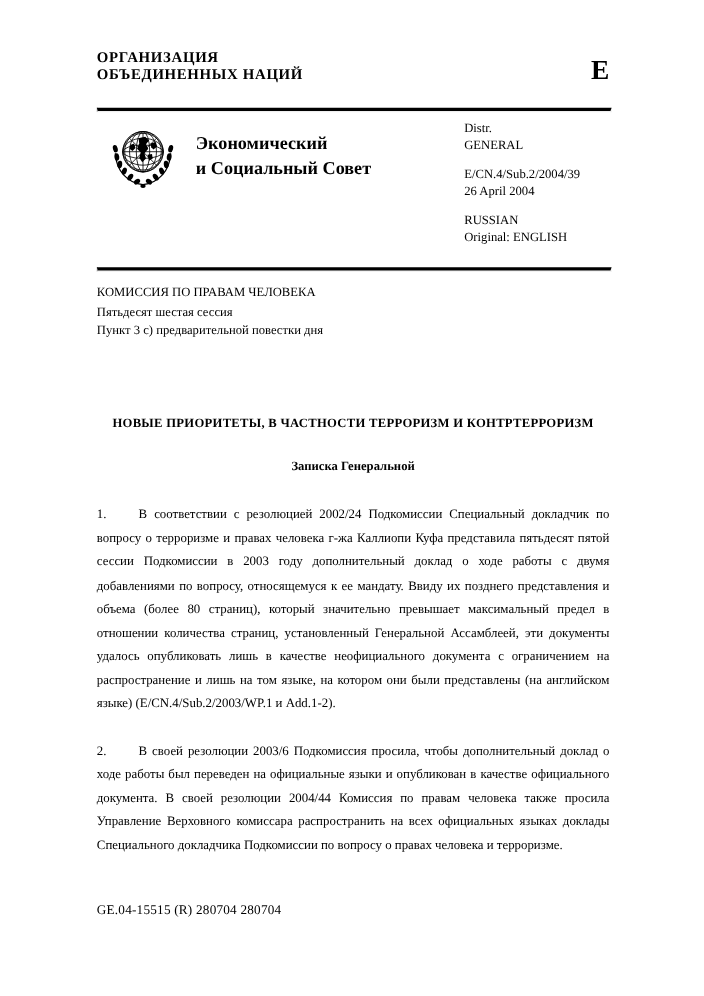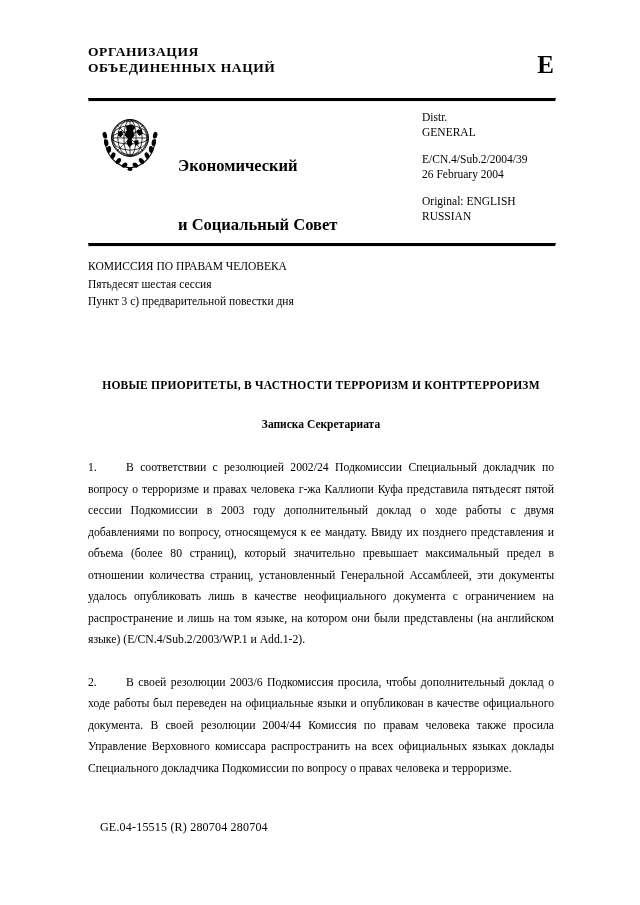--- a/index.html
+++ b/index.html
@@ -75,21 +75,21 @@
     position: absolute;
     left: 178px;
     top: 118px;
     width: 230px;
     font-family: "Liberation Serif", "DejaVu Serif", serif;
     font-weight: bold;
     font-size: 16.5px;
     line-height: 23px;
   }
   .ecosoc-title .l1,
-  .ecosoc-title .l2 { display: block; margin-top: 36px; }
+  .ecosoc-title .l2 { display: block; }
 
   
   .distr {
     position: absolute;
     left: 422px;
     top: 110px;
     width: 190px;
     font-size: 11.5px;
     line-height: 14.5px;
   }
@@ -149,21 +149,21 @@
   .para { margin-bottom: 21px; }
   .para:last-child { margin-bottom: 0; }
   .para .num {
     display: inline-block;
     width: 38px;
   }
 
   
   .footer {
     position: absolute;
-    left: 100px;
+    left: 88px;
     top: 820px;
     width: 466px;
     font-size: 12px;
     letter-spacing: 0.2px;
   }
 </style>
 </head>
 <body>
 
 <div class="page">
@@ -230,39 +230,39 @@
     <span class="l2"><span>и </span><span>Социальный Совет</span></span>
   </div>
 
   <div class="distr">
     <div class="grp">
       <span>Distr.</span>
       <span>GENERAL</span>
     </div>
     <div class="grp">
       <span>E/CN.4/Sub.2/2004/39</span>
-      <span>26 February 2004</span>
+      <span>26 April 2004</span>
     </div>
     <div class="grp">
+      <span>RUSSIAN</span>
       <span>Original:  ENGLISH</span>
-      <span>RUSSIAN</span>
     </div>
   </div>
 
   <hr class="rule rule-bottom">
 
   <div class="commission">
     <span>КОМИССИЯ ПО ПРАВАМ ЧЕЛОВЕКА</span>
     <span>Пятьдесят шестая сессия</span>
     <span>Пункт 3 с) предварительной повестки дня</span>
   </div>
 
   <div class="titles">
     <div class="title-sub">НОВЫЕ ПРИОРИТЕТЫ, В ЧАСТНОСТИ ТЕРРОРИЗМ И КОНТРТЕРРОРИЗМ</div>
-    <div class="title-note">Записка Секретариата</div>
+    <div class="title-note">Записка Генеральной</div>
   </div>
 
   <div class="body-text">
     <div class="para">
       <span class="num">1.</span><span>В соответствии с резолюцией 2002/24 Подкомиссии Специальный докладчик по вопросу о терроризме и правах человека г-жа Каллиопи Куфа представила пятьдесят пятой сессии Подкомиссии в 2003 году дополнительный доклад о ходе работы с двумя добавлениями по вопросу, относящемуся к ее мандату.  Ввиду их позднего представления и объема (более 80 страниц), который значительно превышает максимальный предел в отношении количества страниц, установленный Генеральной Ассамблеей, эти документы удалось опубликовать лишь в качестве неофициального документа с ограничением на распространение и лишь на том языке, на котором они были представлены (на английском языке) (E/CN.4/Sub.2/2003/WP.1 и Add.1-2).</span>
     </div>
     <div class="para">
       <span class="num">2.</span><span>В своей резолюции 2003/6 Подкомиссия просила, чтобы дополнительный доклад о ходе работы был переведен на официальные языки и опубликован в качестве официального документа.  В своей резолюции 2004/44 Комиссия по правам человека также просила Управление Верховного комиссара распространить на всех официальных языках доклады Специального докладчика Подкомиссии по вопросу о правах человека и терроризме.</span>
     </div>
   </div>

